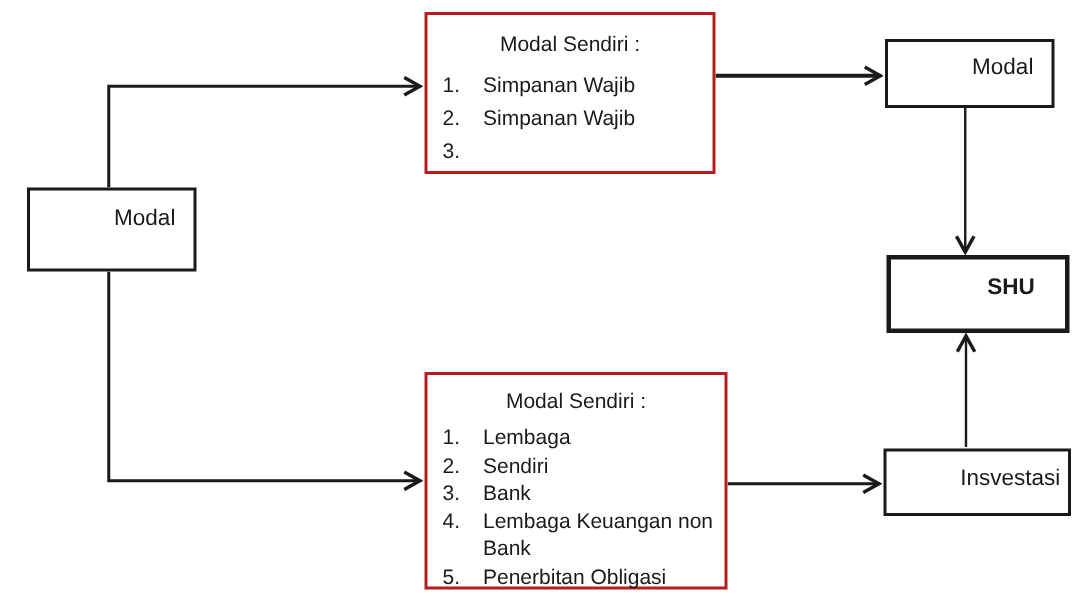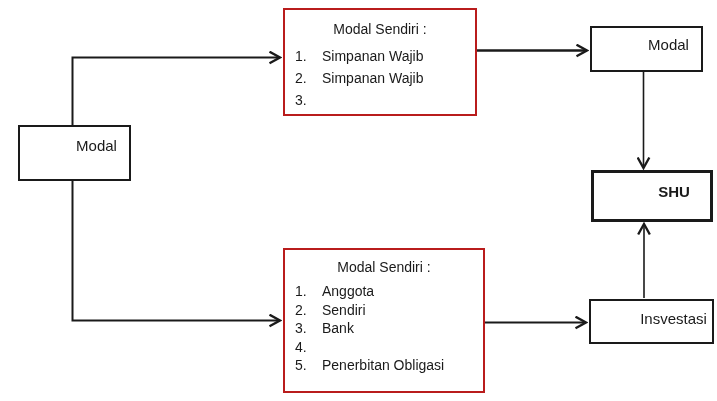--- a/index.html
+++ b/index.html
@@ -82,32 +82,33 @@
         <span class="no">3.</span>
       </li>
     </ol>
   </div>
 
   <div class="listbox listbox-bottom">
     <div class="title">Modal Sendiri :</div>
     <ol>
       <li>
         <span class="no">1.</span>
-        <span class="txt">Anggota</span>
+        <span class="txt">Lembaga</span>
       </li>
       <li>
         <span class="no">2.</span>
         <span class="txt">Sendiri</span>
       </li>
       <li>
         <span class="no">3.</span>
         <span class="txt">Bank</span>
       </li>
       <li>
         <span class="no">4.</span>
+        <span class="txt">Lembaga Keuangan non Bank</span>
       </li>
       <li>
         <span class="no">5.</span>
         <span class="txt">Penerbitan Obligasi</span>
       </li>
     </ol>
   </div>
 
   <div class="node node-modal">
     <span class="label">Modal</span>

